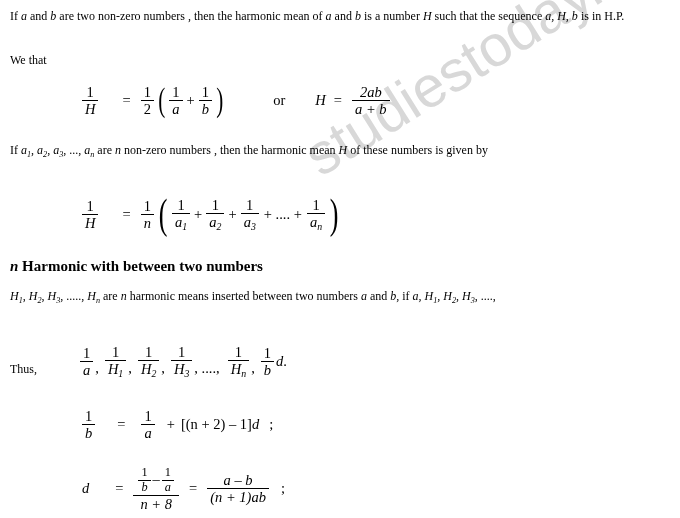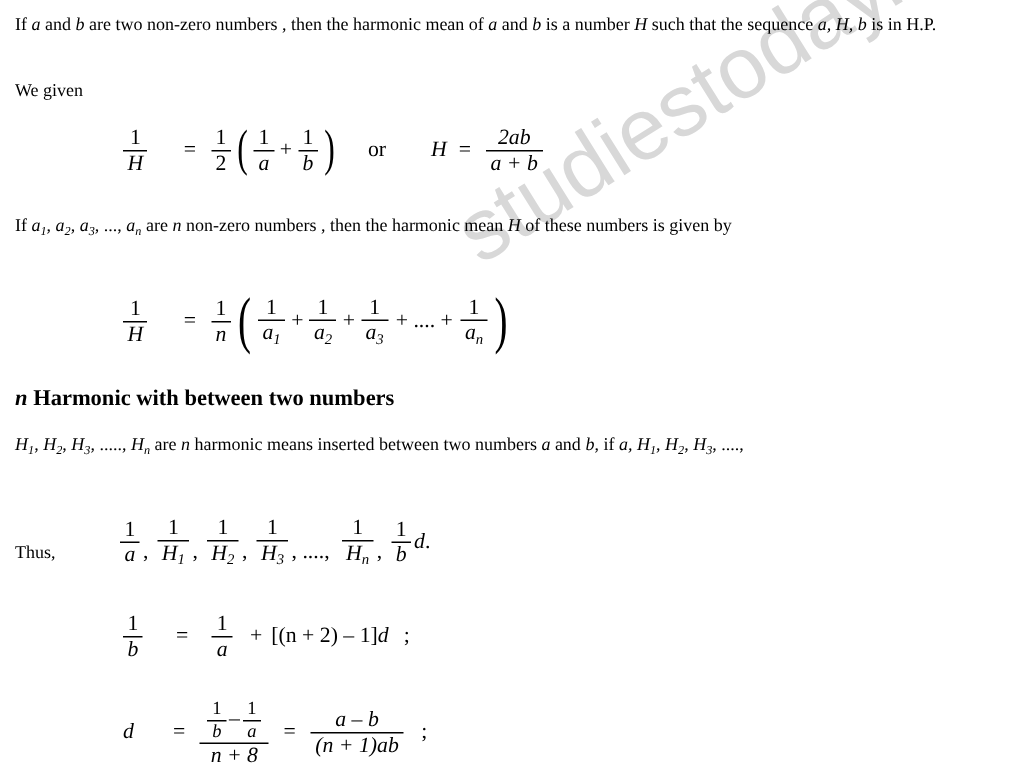--- a/index.html
+++ b/index.html
@@ -99,21 +99,21 @@
 <body>
 
 <div class="page">
 
   <div class="wm">studiestoday.com</div>
 
   <div class="blk para" style="left:10px; top:8px; width:660px;">
     <span>If </span><i>a</i><span> and </span><i>b</i><span> are two non-zero numbers , then the harmonic mean of </span><i>a</i><span> and </span><i>b</i><span> is a number </span><i>H</i><span> such that the sequence </span><i>a, H, b</i><span>  is in H.P.</span>
   </div>
 
-  <div class="blk para" style="left:10px; top:52px;">We given</div>
+  <div class="blk para" style="left:10px; top:52px;">We that</div>
 
   <div class="blk" style="left:80px; top:84px;">
     <div class="eqrow">
       <span class="frac">
         <span class="num">1</span>
         <span class="den it">H</span>
       </span>
       <span class="eqsign" style="margin-left:22px;">=</span>
       <span class="frac">
         <span class="num">1</span>
@@ -123,21 +123,21 @@
       <span class="frac">
         <span class="num">1</span>
         <span class="den it">a</span>
       </span>
       <span style="margin:0 2px;">+</span>
       <span class="frac">
         <span class="num">1</span>
         <span class="den it">b</span>
       </span>
       <span class="bigparen">)</span>
-      <span style="margin-left:20px;">or</span>
+      <span style="margin-left:48px;">or</span>
       <span class="it" style="margin-left:30px;">H</span>
       <span class="eqsign">=</span>
       <span class="frac">
         <span class="num it">2ab</span>
         <span class="den it">a + b</span>
       </span>
     </div>
   </div>
 
   <div class="blk para" style="left:10px; top:142px; width:660px;">

